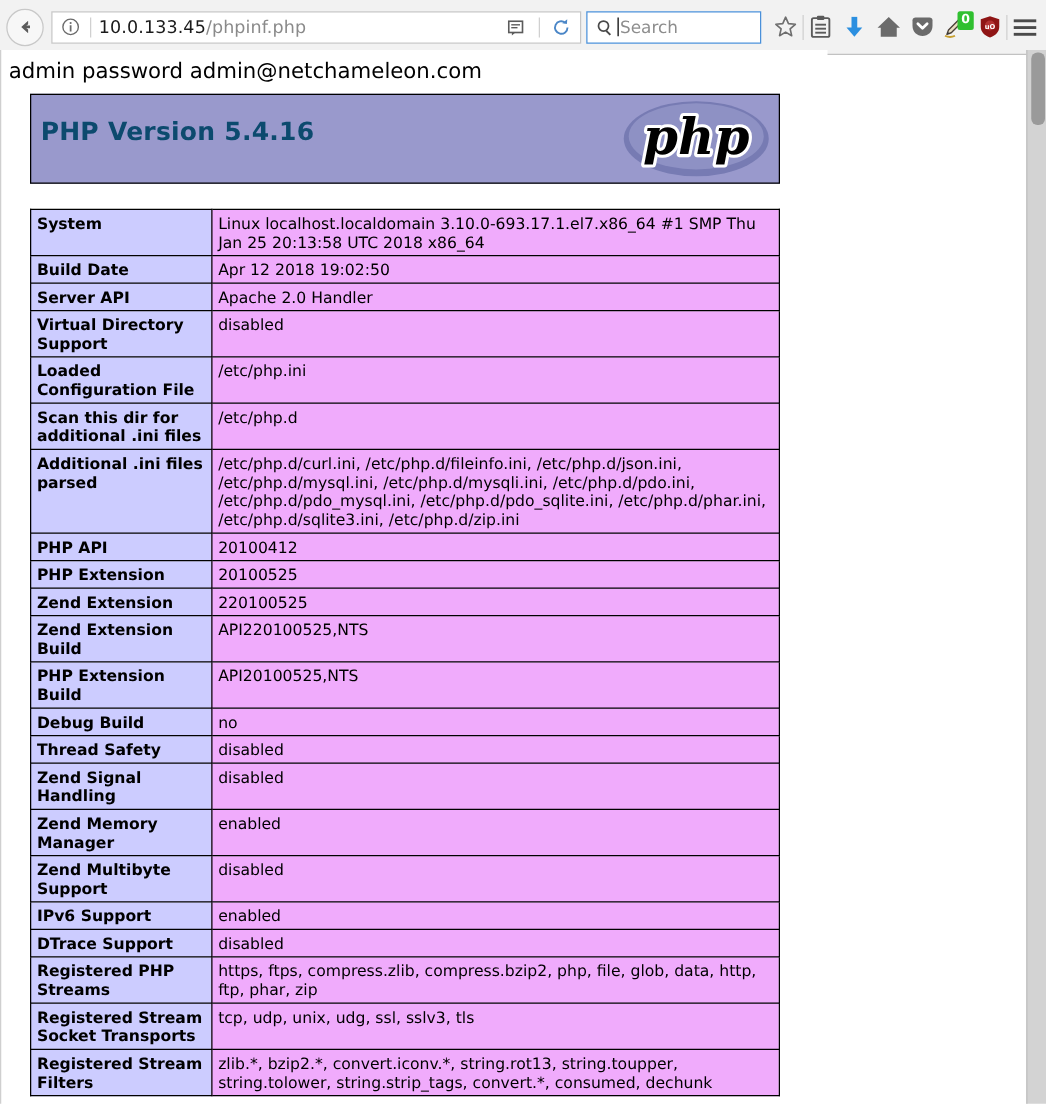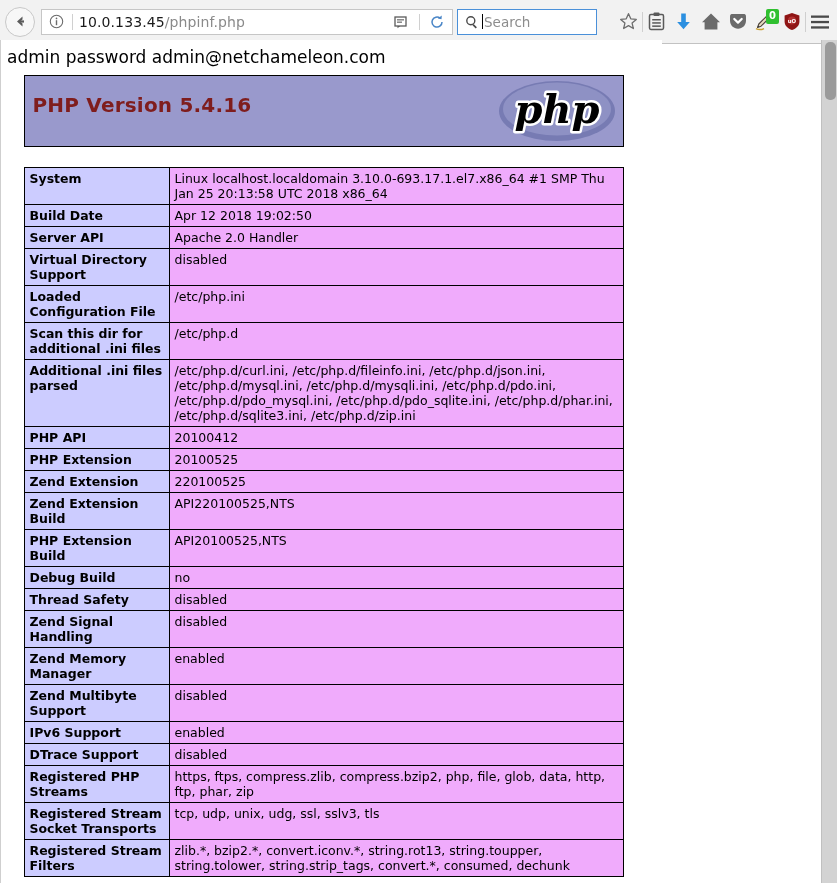--- a/index.html
+++ b/index.html
@@ -39,21 +39,21 @@
     font-size:14px; letter-spacing:0.1px; min-width:0;
   }
   #urltext .host { color:#1a1a1a; }
   #urltext .path { color:#8a8a8a; }
   .urlicon { width:22px; flex:0 0 auto; display:flex; align-items:center; justify-content:center; }
 
   #searchbox {
     width:140px; height:26px; flex:0 0 auto;
     background:#fff; border:1px solid #4a90d9;
     display:flex; align-items:center; padding:0 4px;
-    margin-right:18px;
+    margin-right:6px;
   }
   #searchbox .sico { width:20px; flex:0 0 auto; display:flex; justify-content:center; }
   .caret { width:1px; height:15px; background:#000; margin-right:1px; flex:0 0 auto;}
   #searchph { color:#8d8d8d; font-size:13.5px; }
 
   .tbicon {
     width:27px; height:30px; flex:0 0 auto; position:relative;
     display:flex; align-items:center; justify-content:center;
   }
   .tbsep { width:1px; height:20px; background:#cfcfcf; flex:0 0 auto; }
@@ -77,21 +77,21 @@
 
   #center { width:600px; margin:0 auto; position:relative; left:-8px; }
 
   #phphead {
     width:600px; height:72px; margin-top:8px;
     background:#9999cc; border:1px solid #000;
     position:relative;
   }
   #phpver {
     position:absolute; left:8px; top:17px;
-    font-size:20px; font-weight:bold; color:#7f1d1d;
+    font-size:20px; font-weight:bold; color:#0c4a6e;
     letter-spacing:0.2px;
     text-align:center;
   }
   #phplogo { position:absolute; right:6px; top:2px; }
 
   #infotable {
     width:600px; margin-top:20px;
     border-collapse:collapse;
     table-layout:fixed;
   }

